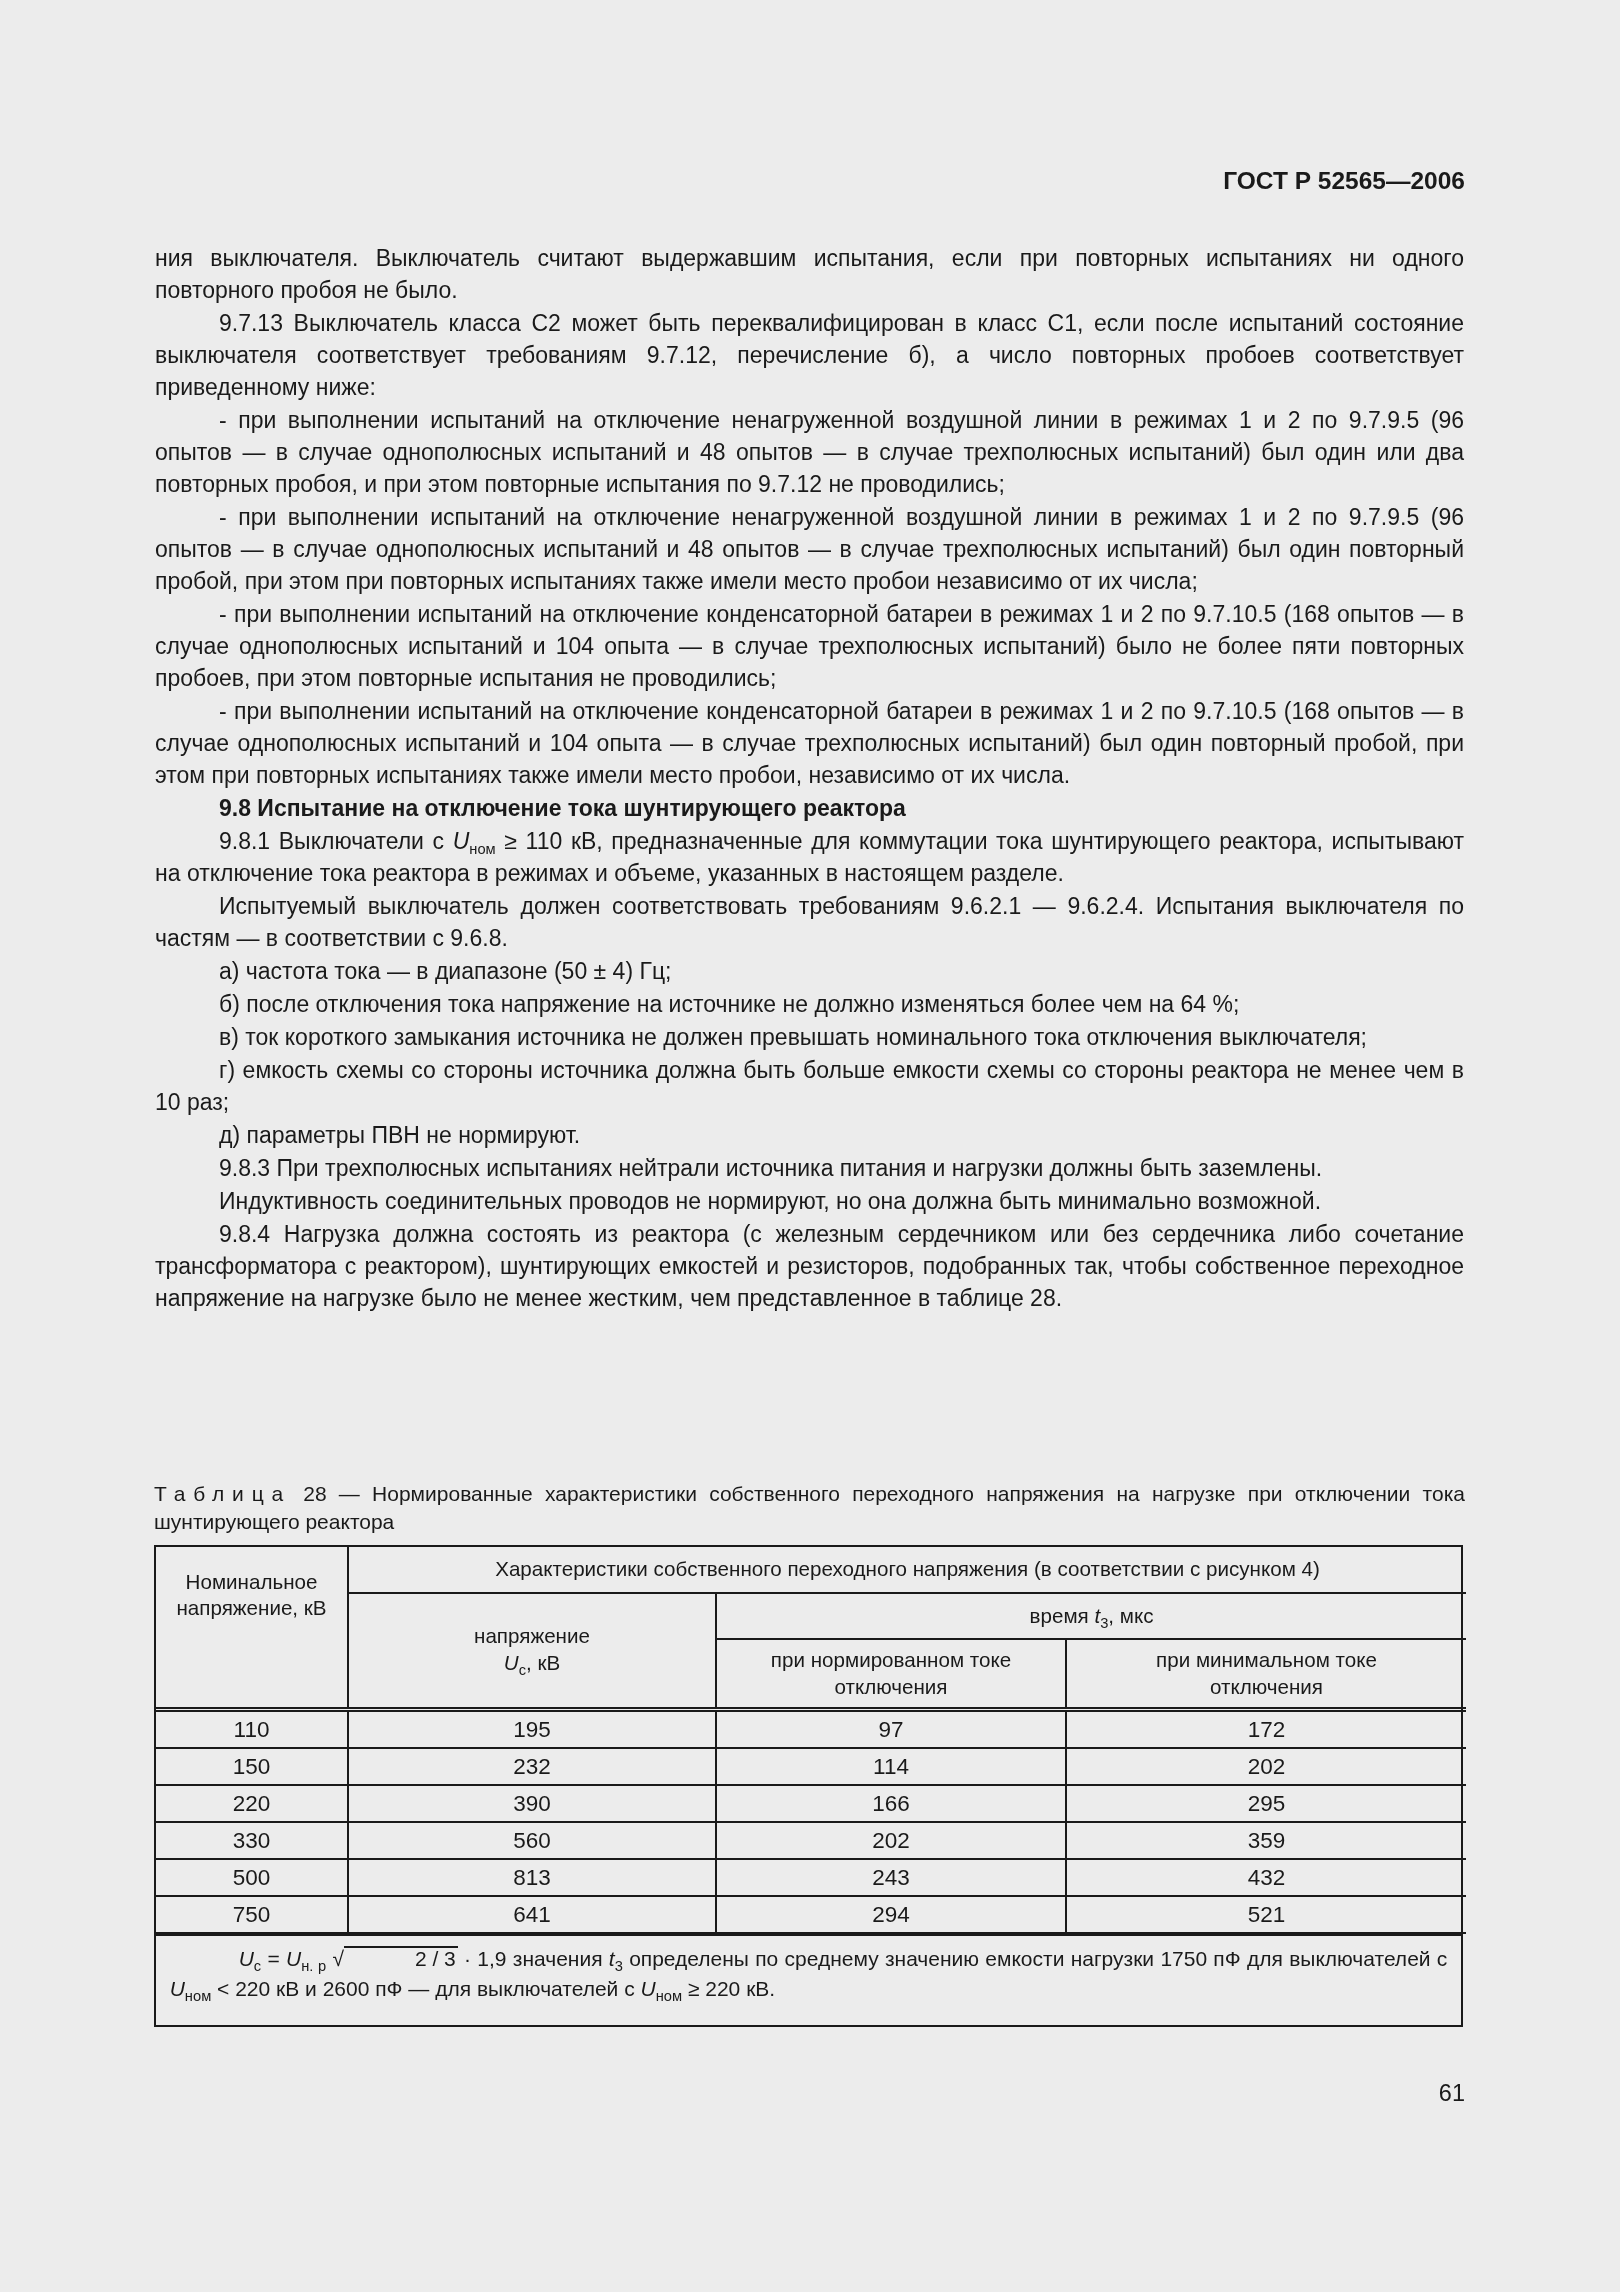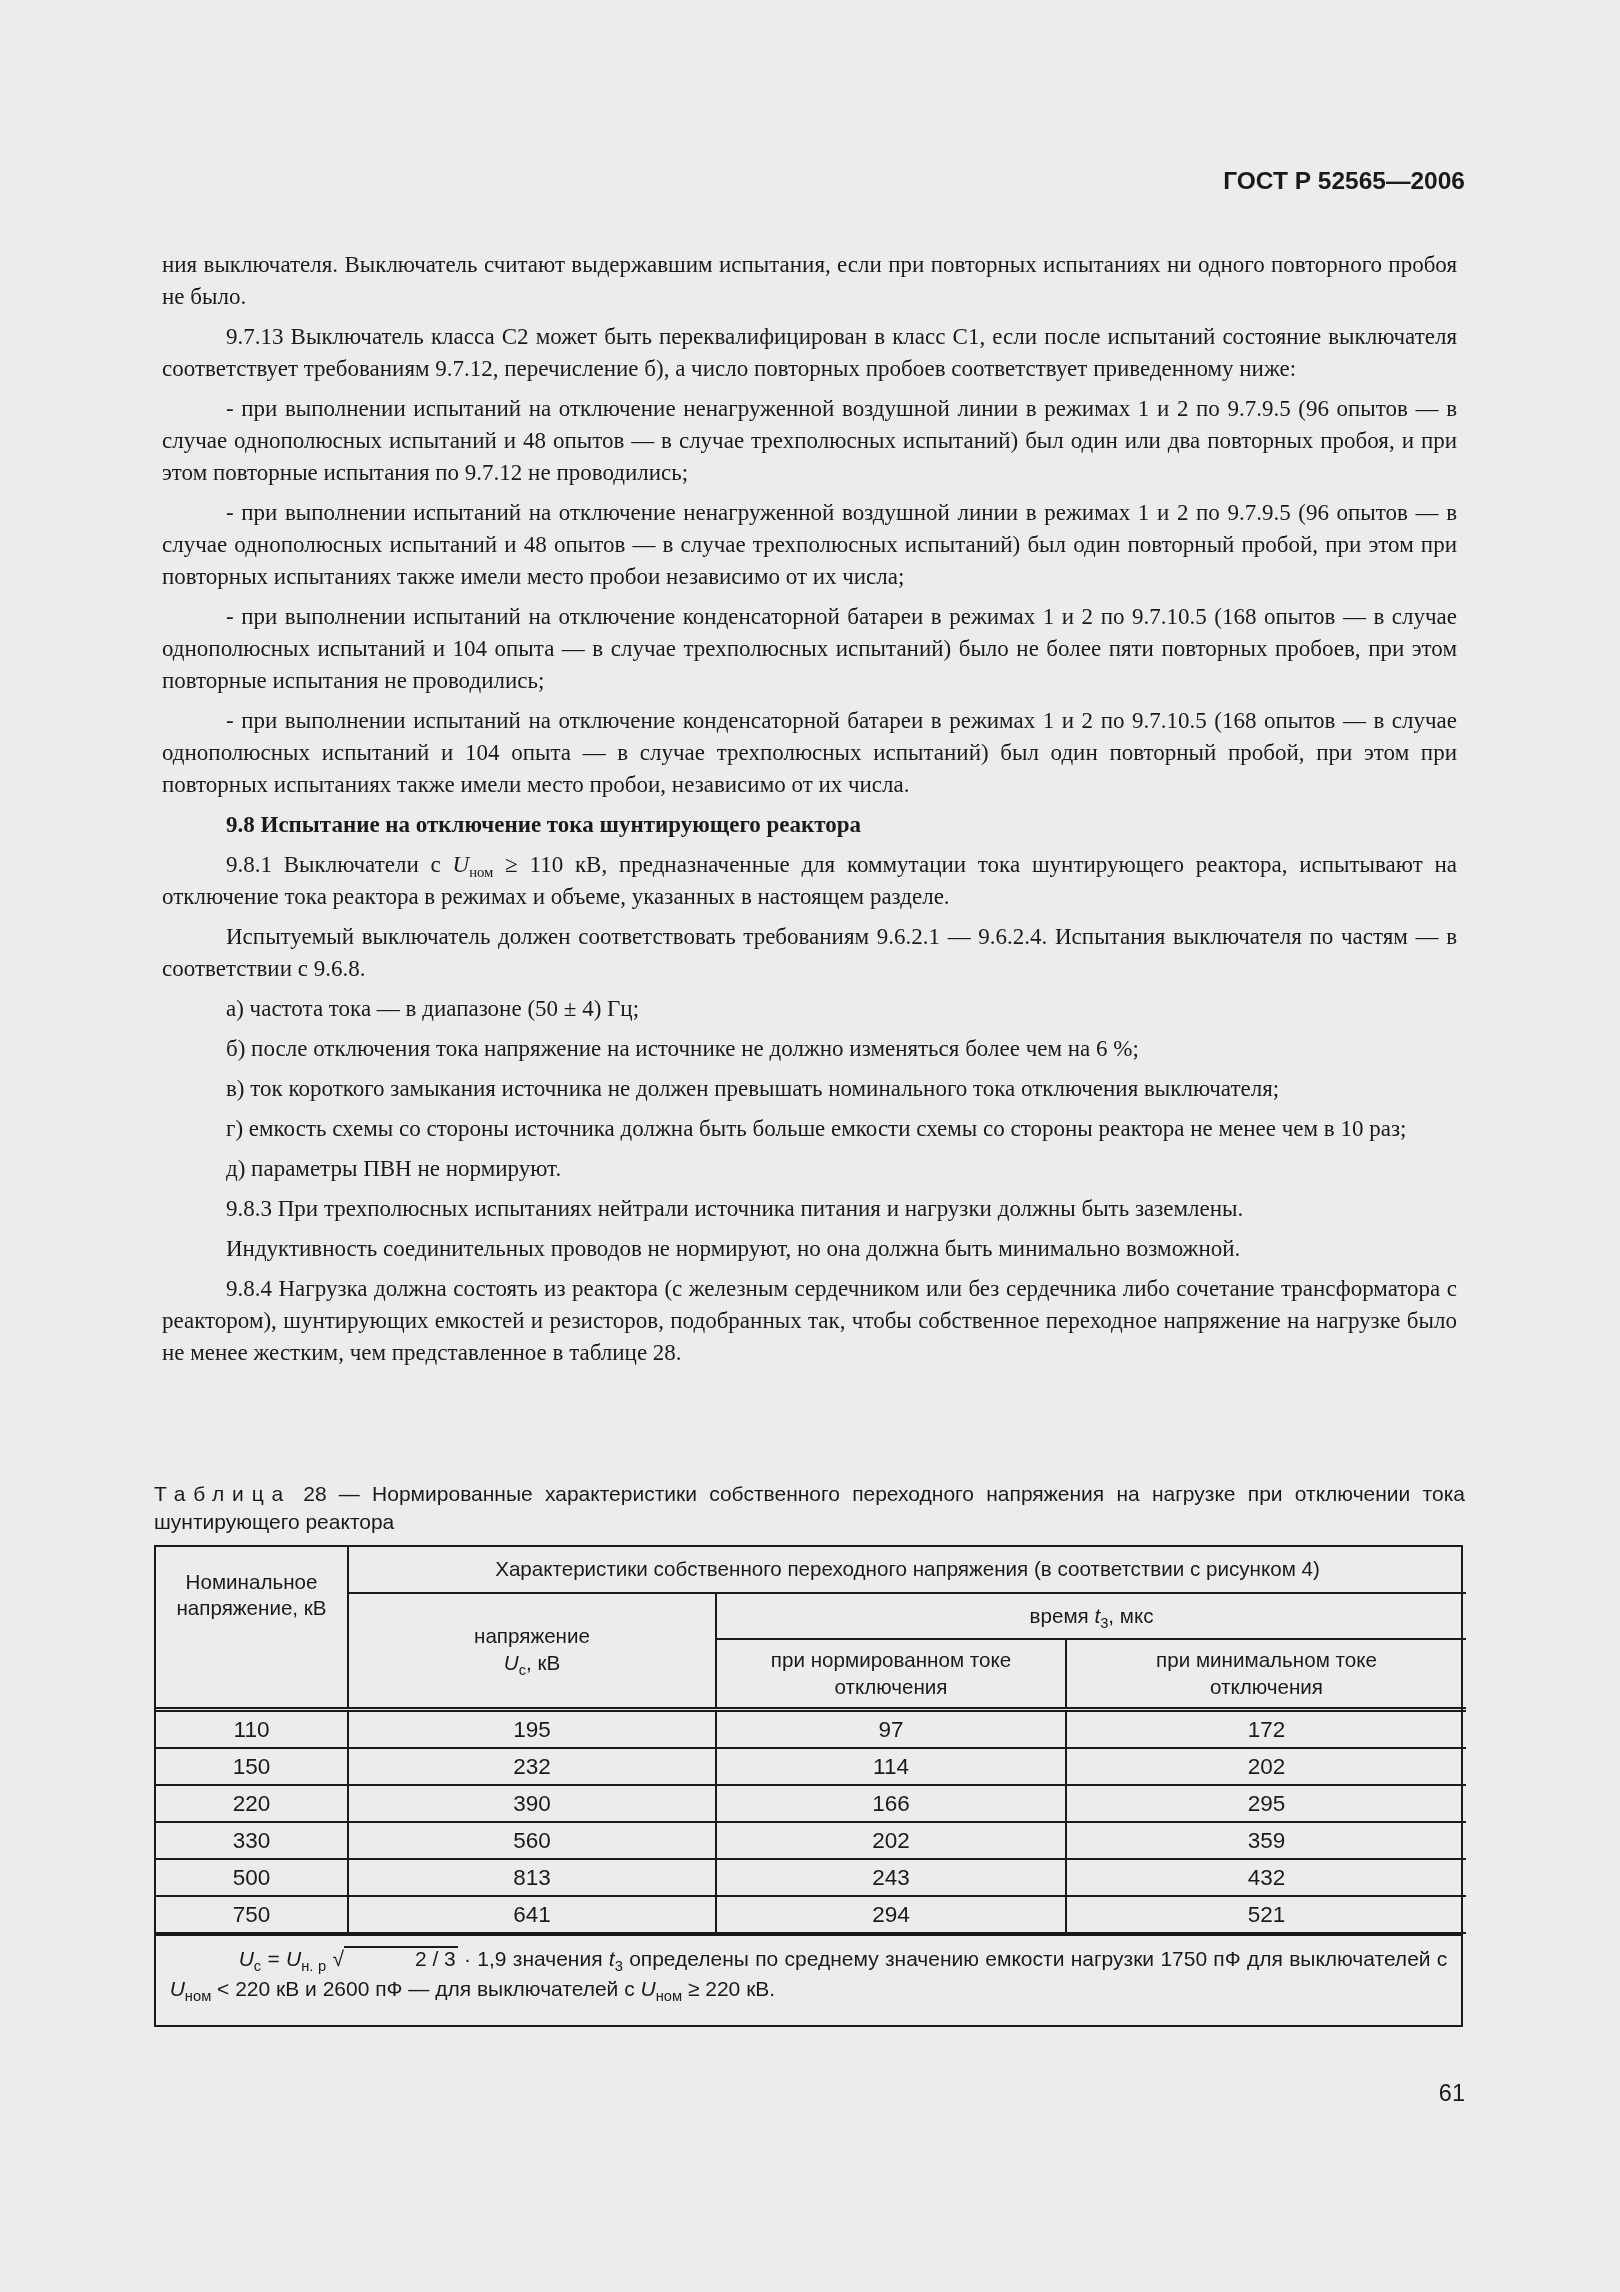--- a/index.html
+++ b/index.html
@@ -9,21 +9,21 @@
     overflow: hidden;
   }
   .header-code {
     position: absolute; top: 167px; right: 155px;
     font-size: 24.5px; font-weight: bold; letter-spacing: 0px;
   }
   .body-text {
     position: absolute; left: 154px; top: 241px; width: 1311px;
     font-size: 23px; line-height: 32px; text-align: justify;
   }
-  .body-text p { margin: 8px; font-family: Liberation Serif, serif; }
+  .body-text p { margin: 1px; }
   .body-text p.ind { text-indent: 64px; }
   .body-text p.h { font-weight: bold; text-indent: 64px; }
   sub.s { font-size: 14.7px; vertical-align: -4.9px; line-height: 0; }
   i { font-style: italic; }
 
   .caption {
     position: absolute; left: 154px; top: 1480px; width: 1311px;
     font-size: 21px; line-height: 28px; text-align: justify;
   }
   .caption .spaced { letter-spacing: 7.8px; }
@@ -63,21 +63,21 @@
   <p>ния выключателя. Выключатель считают выдержавшим испытания, если при повторных испытаниях ни одного повторного пробоя не было.</p>
   <p class="ind">9.7.13 Выключатель класса С2 может быть переквалифицирован в класс С1, если после испытаний состояние выключателя соответствует требованиям 9.7.12, перечисление б), а число повторных пробоев соответствует приведенному ниже:</p>
   <p class="ind">- при выполнении испытаний на отключение ненагруженной воздушной линии в режимах 1 и 2 по 9.7.9.5 (96 опытов — в случае однополюсных испытаний и 48 опытов — в случае трехполюсных испыта­ний) был один или два повторных пробоя, и при этом повторные испытания по 9.7.12 не проводились;</p>
   <p class="ind">- при выполнении испытаний на отключение ненагруженной воздушной линии в режимах 1 и 2 по 9.7.9.5 (96 опытов — в случае однополюсных испытаний и 48 опытов — в случае трехполюсных испыта­ний) был один повторный пробой, при этом при повторных испытаниях также имели место пробои независи­мо от их числа;</p>
   <p class="ind">- при выполнении испытаний на отключение конденсаторной батареи в режимах 1 и 2 по 9.7.10.5 (168 опытов — в случае однополюсных испытаний и 104 опыта — в случае трехполюсных испытаний) было не более пяти повторных пробоев, при этом повторные испытания не проводились;</p>
   <p class="ind">- при выполнении испытаний на отключение конденсаторной батареи в режимах 1 и 2 по 9.7.10.5 (168 опытов — в случае однополюсных испытаний и 104 опыта — в случае трехполюсных испытаний) был один повторный пробой, при этом при повторных испытаниях также имели место пробои, независимо от их числа.</p>
   <p class="h">9.8 Испытание на отключение тока шунтирующего реактора</p>
   <p class="ind"><span>9.8.1 Выключатели с </span><i>U</i><sub class="s">ном</sub><span> ≥ 110 кВ, предназначенные для коммутации тока шунтирующего реактора, испытывают на отключение тока реактора в режимах и объеме, указанных в настоящем разделе.</span></p>
   <p class="ind">Испытуемый выключатель должен соответствовать требованиям 9.6.2.1 — 9.6.2.4. Испытания выклю­чателя по частям — в соответствии с 9.6.8.</p>
   <p class="ind">а) частота тока — в диапазоне (50 ± 4) Гц;</p>
-  <p class="ind">б) после отключения тока напряжение на источнике не должно изменяться более чем на 6 %;</p>
+  <p class="ind">б) после отключения тока напряжение на источнике не должно изменяться более чем на 64 %;</p>
   <p class="ind">в) ток короткого замыкания источника не должен превышать номинального тока отключения выключа­теля;</p>
   <p class="ind">г) емкость схемы со стороны источника должна быть больше емкости схемы со стороны реактора не менее чем в 10 раз;</p>
   <p class="ind">д) параметры ПВН не нормируют.</p>
   <p class="ind">9.8.3 При трехполюсных испытаниях нейтрали источника питания и нагрузки должны быть заземлены.</p>
   <p class="ind">Индуктивность соединительных проводов не нормируют, но она должна быть минимально возмож­ной.</p>
   <p class="ind">9.8.4 Нагрузка должна состоять из реактора (с железным сердечником или без сердечника либо соче­тание трансформатора с реактором), шунтирующих емкостей и резисторов, подобранных так, чтобы соб­ственное переходное напряжение на нагрузке было не менее жестким, чем представленное в таблице 28.</p>
 </div>
 
 <div class="caption">
   <span class="spaced">Таблица</span><span> 28 — Нормированные характеристики собственного переходного напряжения на нагрузке при отключении тока шунтирующего реактора</span>

